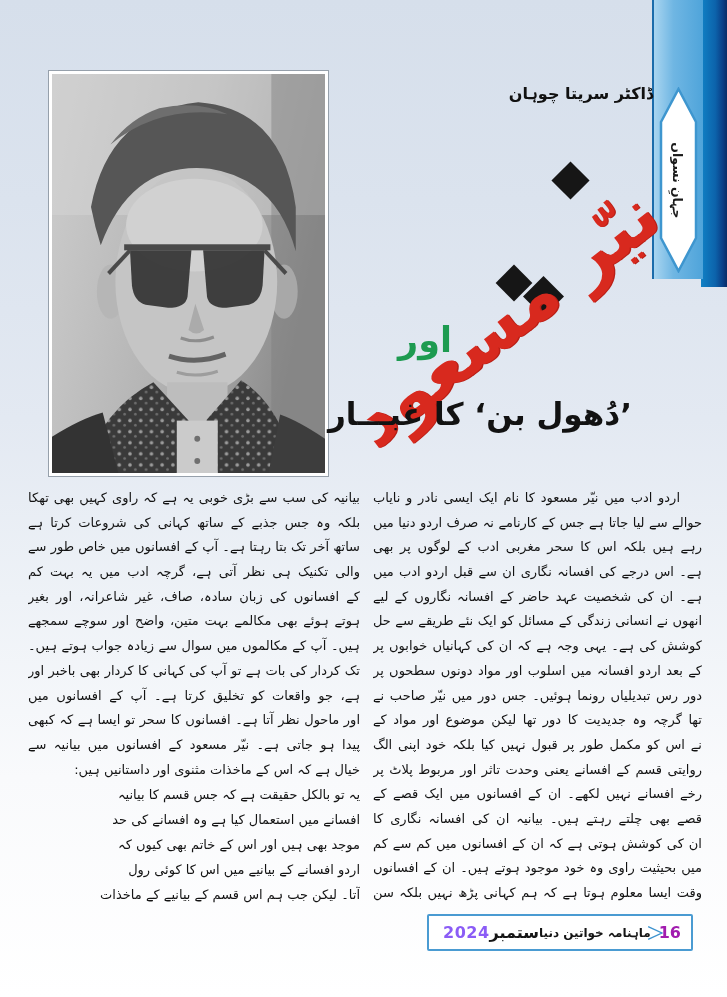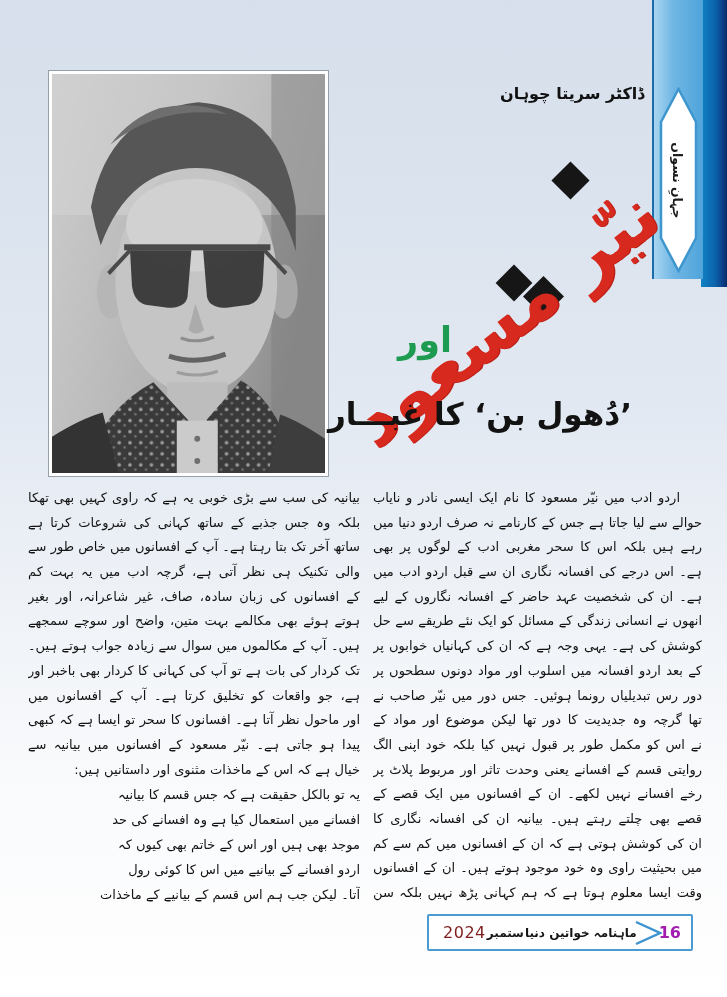--- a/index.html
+++ b/index.html
@@ -24,21 +24,21 @@
   .banner-label{
     position:absolute;left:0;top:87px;width:47px;height:186px;
     display:flex;align-items:center;justify-content:center;
     font-size:12.5px;font-weight:bold;color:#1a1a1a;
   }
   .banner-label span{transform:rotate(90deg);white-space:nowrap;direction:rtl;}
 
   
   .author{
     position:absolute;left:500px;top:84px;width:162px;
-    direction:rtl;text-align:left;font-size:16px;font-weight:bold;color:#111;
+    direction:rtl;text-align:center;font-size:16px;font-weight:bold;color:#111;
   }
 
   
   .photo{
     position:absolute;left:48px;top:70px;width:273px;height:399px;
     background:#fff;padding:3px;border:1px solid #96a0ab;
   }
   .photo svg{display:block;width:100%;height:100%;}
 
   
@@ -83,22 +83,22 @@
   .footer{
     position:absolute;left:427px;top:914px;width:266px;height:37px;
     background:#ffffff;border:2px solid #4a9bd2;border-radius:2px;
     box-sizing:border-box;direction:rtl;
     display:flex;align-items:center;justify-content:space-between;
     padding:0 10px 0 14px;
   }
   .footer .pageno{font-size:16px;font-weight:bold;color:#a21caf;}
   .footer .chev{display:block;margin:0 -4px;}
   .footer .mag{font-size:12px;font-weight:bold;color:#151515;white-space:nowrap;}
-  .footer .month{font-size:12px;font-weight:bold;color:#151515;}
-  .footer .year{font-size:16px;font-weight:normal;color:#7f1d1d;letter-spacing:.5px;}
+  .footer .month{font-size:16px;font-weight:bold;color:#151515;}
+  .footer .year{font-size:16px;font-weight:bold;color:#8b5cf6;letter-spacing:.5px;}
 </style>
 </head>
 <body>
 
 <div class="page">
 
   <div class="sidebar-strip"></div>
 
   <div class="sidebar-band">
     <svg class="banner-shape" width="39" height="186" viewBox="0 0 39 186">

